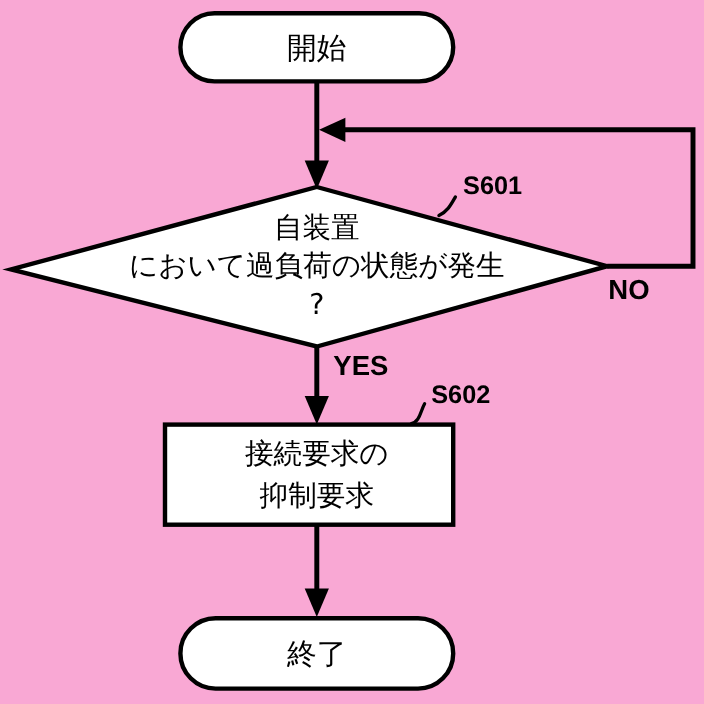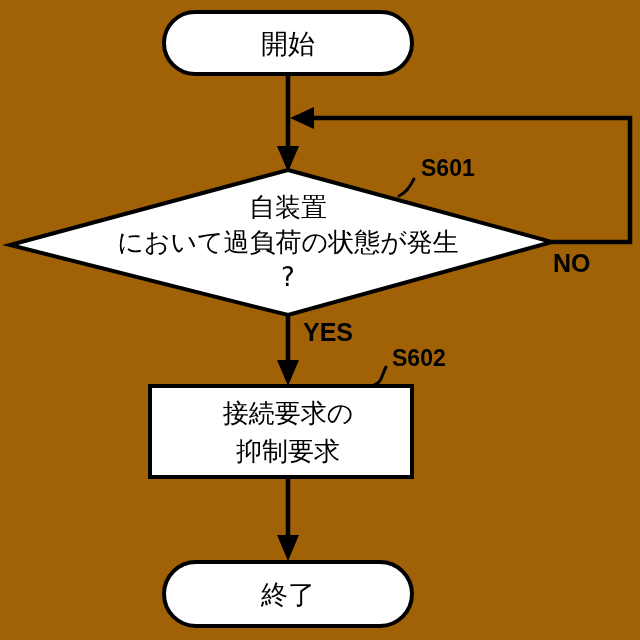--- a/index.html
+++ b/index.html
@@ -7,21 +7,21 @@
     padding: 0;
     background: #ffffff;
   }
   body {
     font-family: "Liberation Sans", "DejaVu Sans", sans-serif;
   }
   #flowchart-canvas {
     position: relative;
     width: 640px;
     height: 640px;
-    background: #a16207;
+    background: #f9a8d4;
     overflow: hidden;
   }
   #flowchart-canvas svg {
     position: absolute;
     top: 0;
     left: 0;
     width: 640px;
     height: 640px;
   }
   .node-text {

